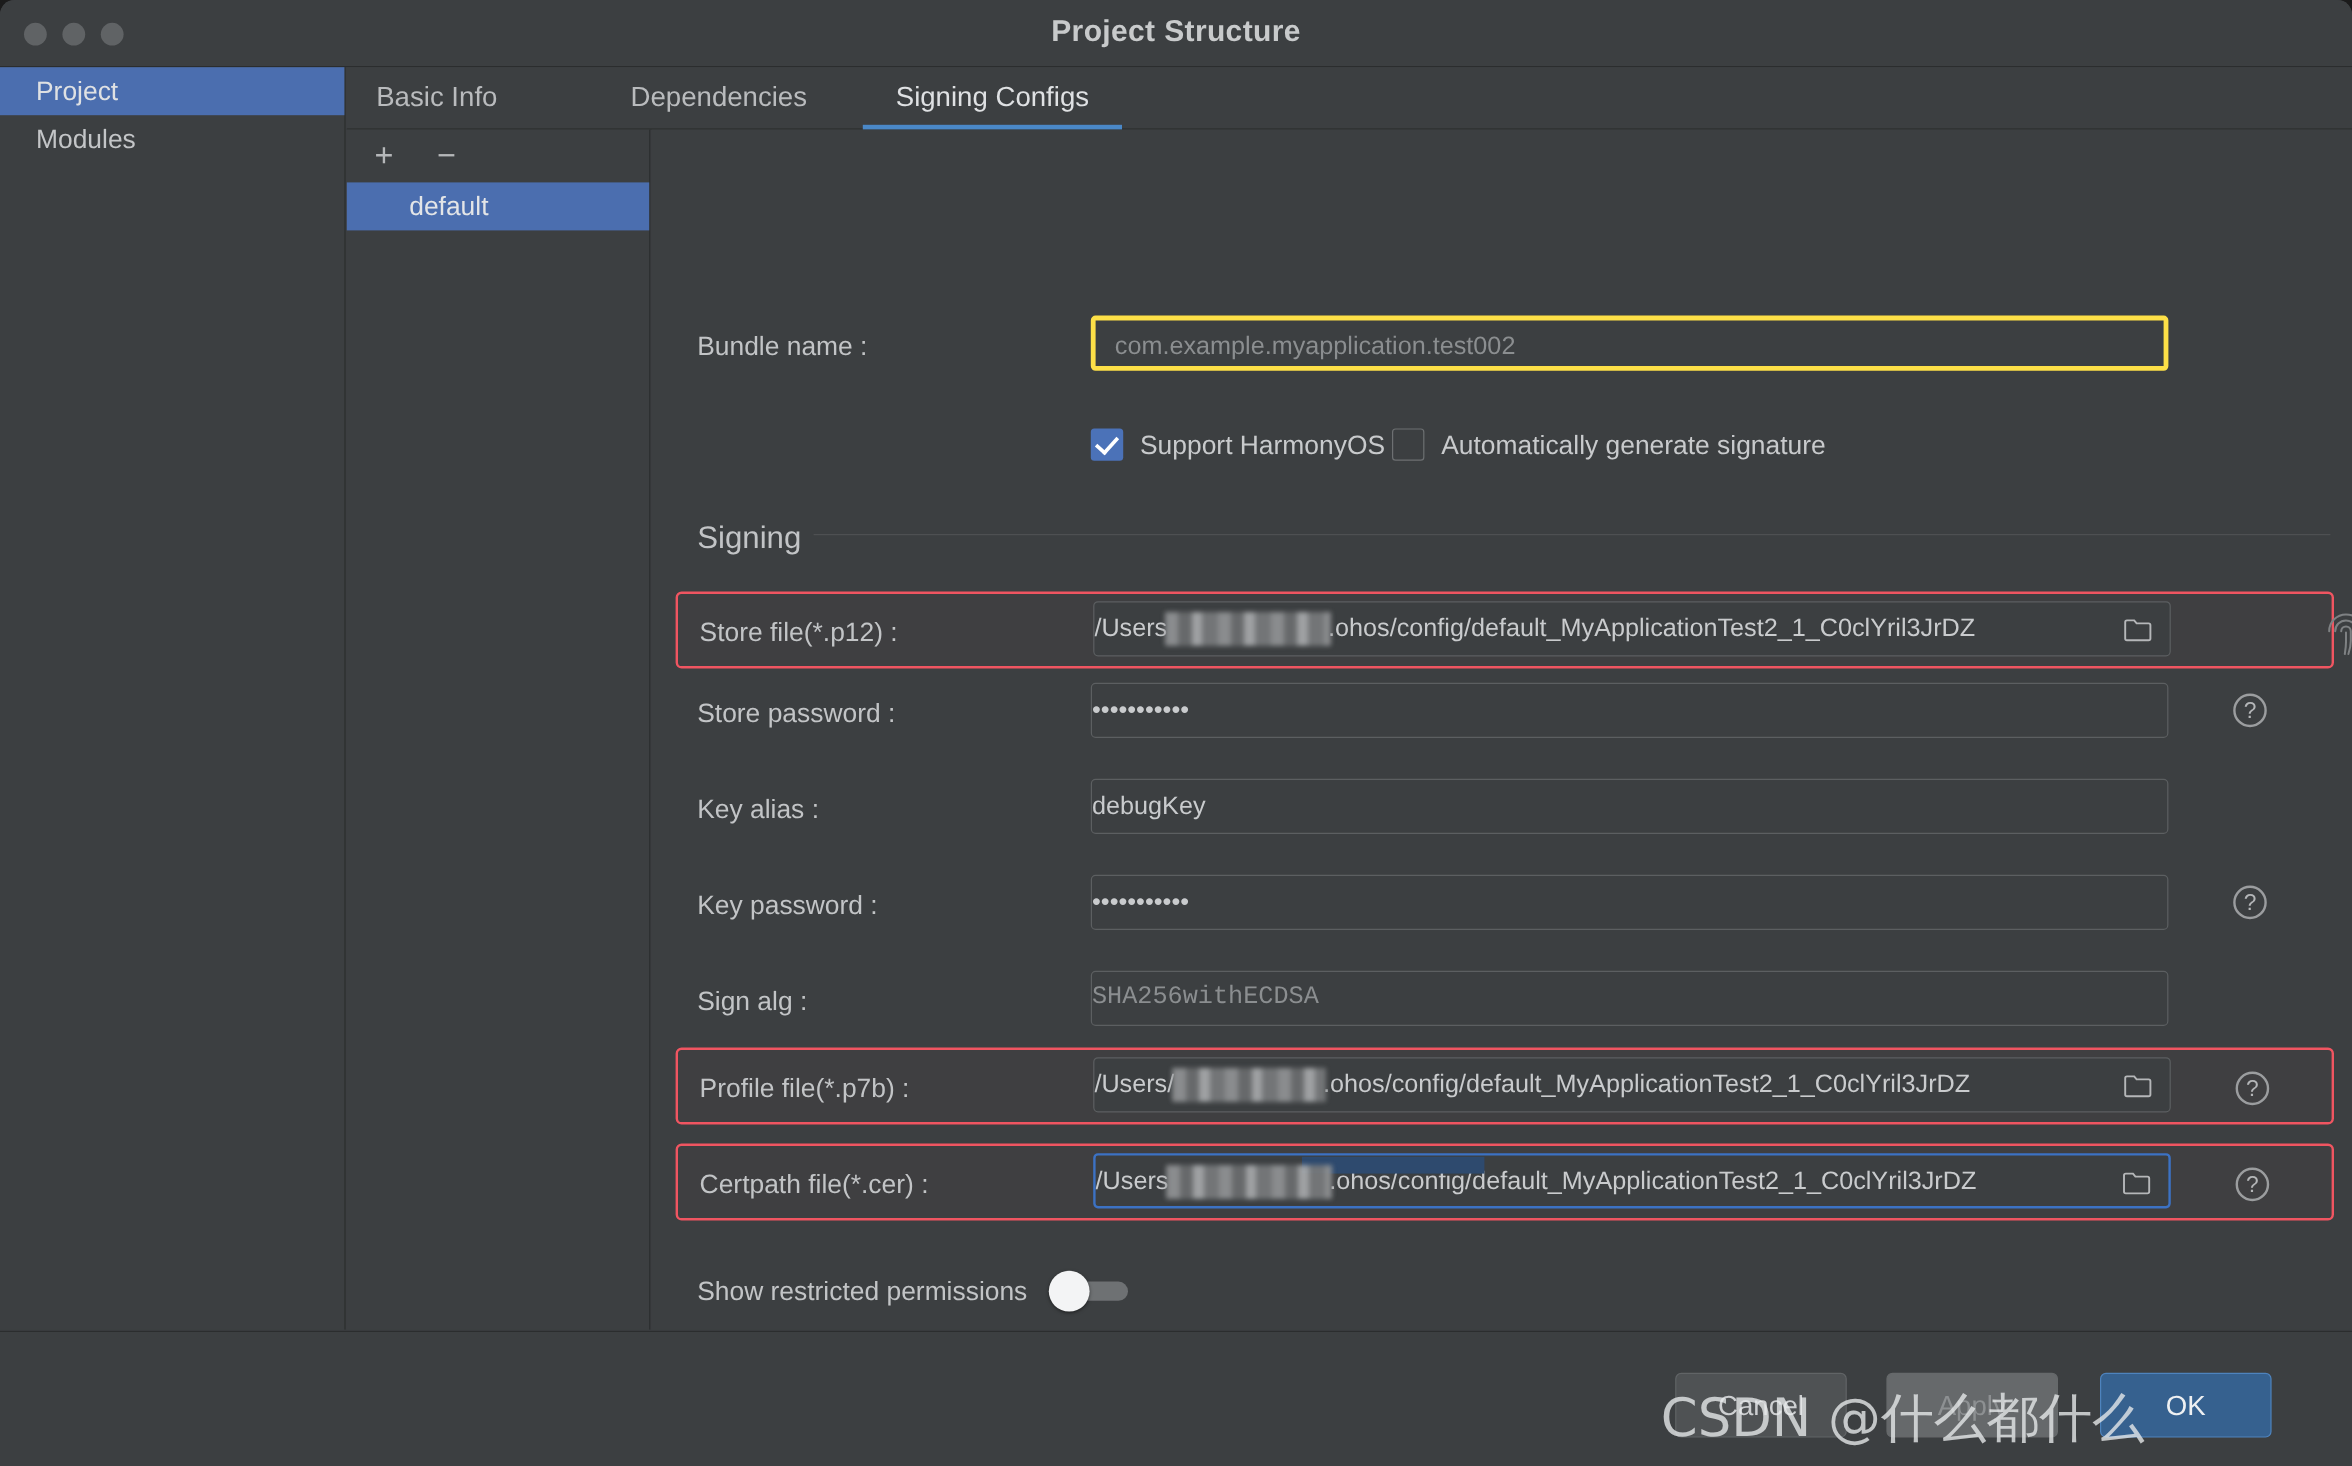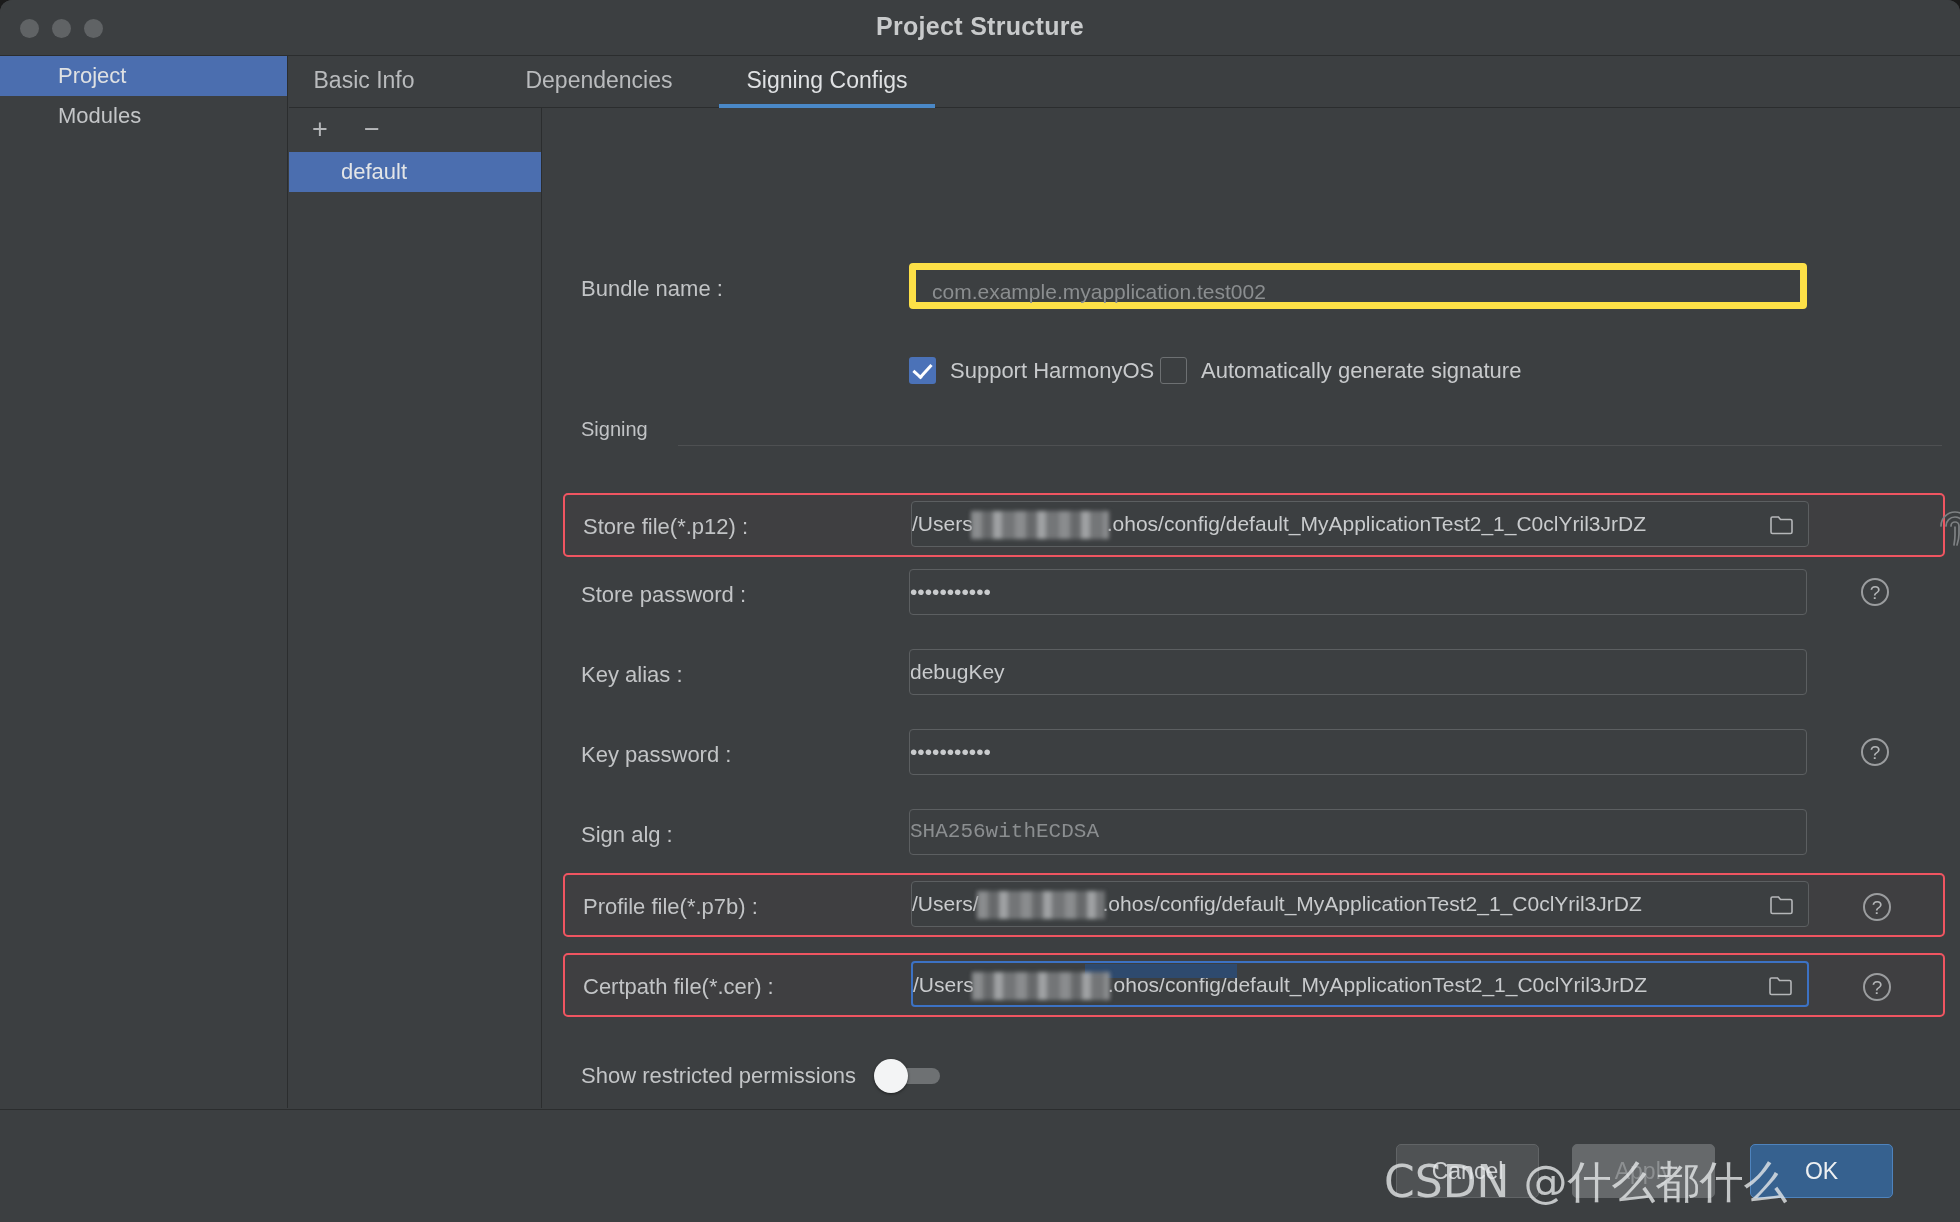--- a/index.html
+++ b/index.html
@@ -39,21 +39,21 @@
   
   #leftnav {
     position: absolute; left: 0; top: 56px;
     width: 288px; height: 1052px;
     background: #3c3f41;
     border-right: 1px solid #2b2d2e;
   }
   .navitem {
     height: 40px; line-height: 40px;
     font-size: 22px; color: #c3c5c7;
-    padding-left: 58px;
+    padding-left: 30px;
   }
   .navitem.sel { background: #4b6eaf; color: #dfe1e3; }
 
   
   #configcol {
     position: absolute; left: 289px; top: 108px;
     width: 253px; height: 1000px;
     background: #3c3f41;
     border-right: 1px solid #2b2d2e;
   }
@@ -98,41 +98,41 @@
     background: #3c3f41;
   }
 
   .lbl { font-size: 22px; color: #c2c4c6; white-space: nowrap; }
 
   
   #bundle-label { position: absolute; left: 38px; top: 168px; }
   #bundle-input {
     position: absolute; left: 366px; top: 155px;
     width: 898px; height: 46px;
-    background: #3c3f41; border: 7px solid #fde047; border-radius: 4px;
+    background: #3c3f41; border: 4px solid #fde047; border-radius: 4px;
     font-size: 21px; color: #8b8e90;
     line-height: 44px; padding-left: 16px;
   }
 
   
   #chk-row { position: absolute; left: 366px; top: 249px; height: 30px; }
   .cbwrap { position: absolute; display: flex; align-items: center; }
   .cbox { width: 27px; height: 27px; border-radius: 3px; position: relative; }
   .cbox.on { background: #4b72b8; }
   .cbox.off { background: #3c3f41; border: 1px solid #6d7072; }
   .cbox.on::after {
     content: ""; position: absolute; left: 8px; top: 3px;
     width: 8px; height: 15px;
     border: solid #fff; border-width: 0 3px 3px 0;
     transform: rotate(42deg);
   }
   .cblabel { font-size: 22px; color: #c8cacc; margin-left: 14px; white-space: nowrap; }
 
   
-  #signing-title { position: absolute; left: 38px; top: 310px; font-size: 20px; color: #c2c4c6; }
+  #signing-title { position: absolute; left: 38px; top: 325px; font-size: 26px; color: #c2c4c6; }
   #signing-rule {
     position: absolute; left: 135px; top: 337px; width: 1264px; height: 1;
     border-top: 1px solid #4e5052;
   }
 
   
   .frow { position: absolute; left: 20px; width: 1382px; height: 64px; }
   .frow .rlabel { position: absolute; left: 18px; top: 19px; }
   .finput {
     position: absolute; left: 346px; top: 6px;

